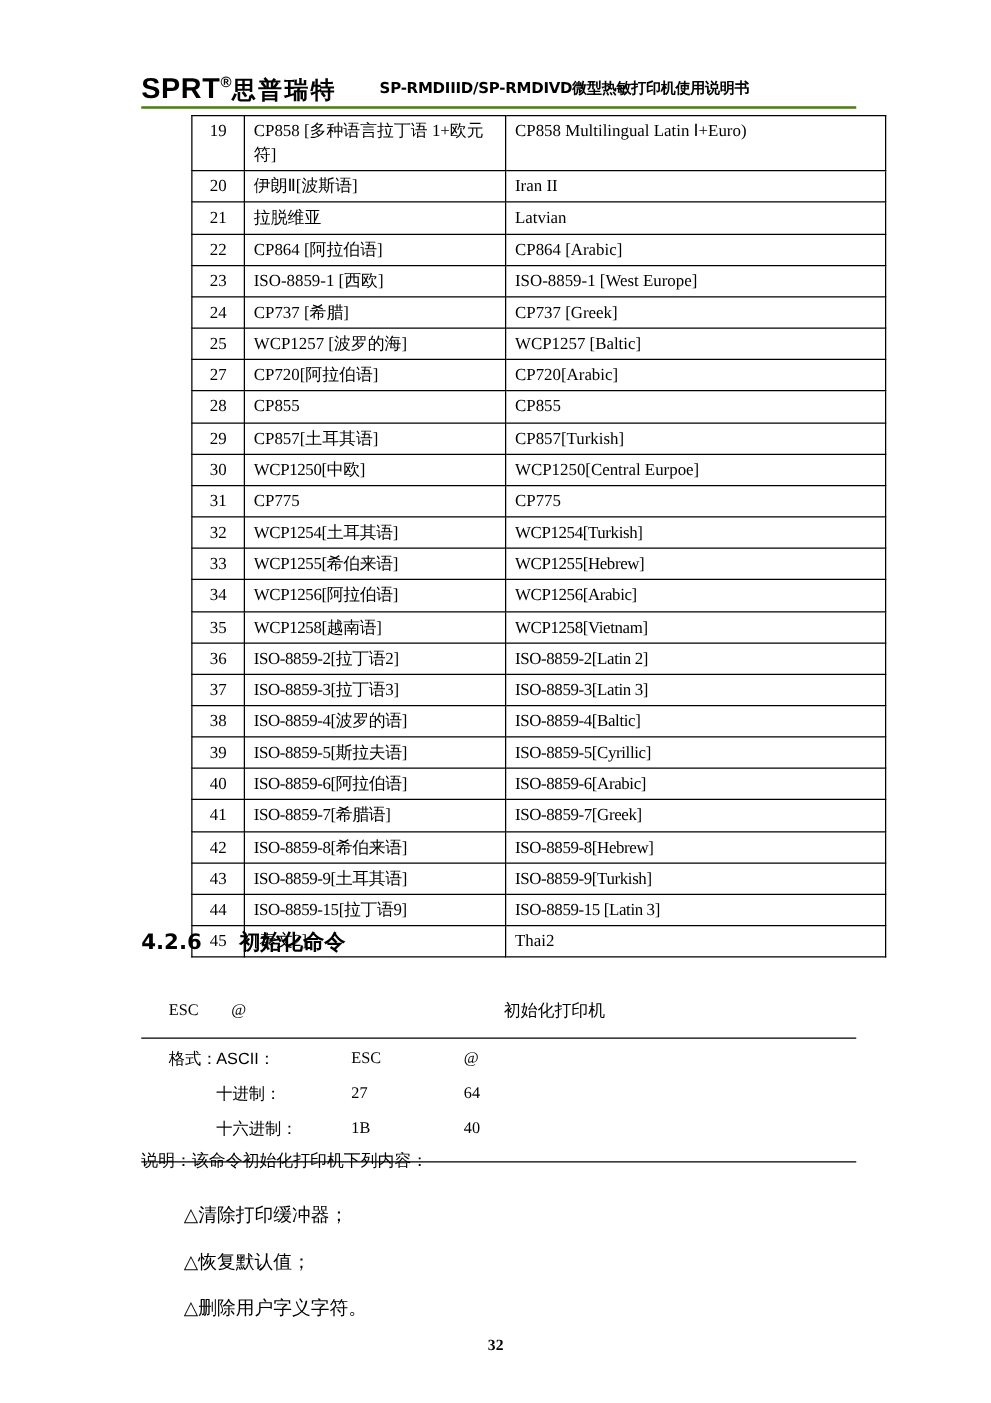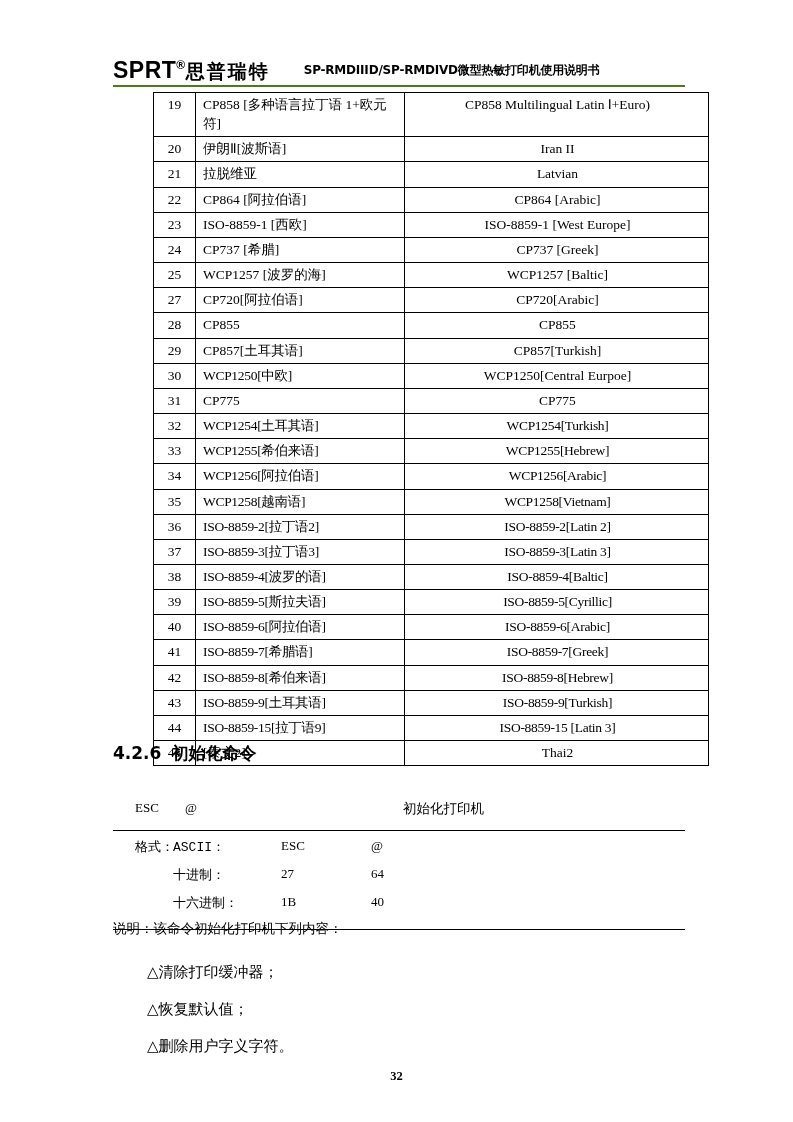--- a/index.html
+++ b/index.html
@@ -83,21 +83,21 @@
     height: 18px;
   }
   .cp-table td.col-idx {
     width: 41px;
     text-align: center;
     padding-left: 0;
     padding-right: 0;
     font-family: Liberation Serif, serif;
   }
   .cp-table td.col-cn { width: 196px; }
-  .cp-table td.col-en { width: 291px; text-align: center; }
+  .cp-table td.col-en { width: 291px; }
 
   
   .cell-cjk {
     font-family: "Liberation Serif", "DejaVu Sans", serif;
   }
   
   .mono-face {
     font-family: "DejaVu Sans Mono", monospace;
     font-size: 12px;
     letter-spacing: -0.3px;
@@ -110,21 +110,21 @@
   
   .section-heading {
     position: absolute;
     left: 113px;
     top: 742px;
     font-family: "DejaVu Sans", sans-serif;
     font-weight: bold;
     font-size: 17px;
     white-space: nowrap;
   }
-  .section-heading .num { margin-right: 10px; }
+  .section-heading .num { margin-right: 30px; }
 
   
   .cmd-block {
     position: absolute;
     left: 113px;
     top: 800px;
     width: 572px;
   }
   .cmd-title-row {
     position: relative;
@@ -157,21 +157,21 @@
     height: 28px;
     font-size: 13px;
   }
   .fmt-row .f-label {
     position: absolute; left: 22px; top: 0;
     font-family: "Liberation Serif", "DejaVu Sans", serif;
     white-space: nowrap;
   }
   .fmt-row .f-label2 {
     position: absolute; left: 60px; top: 0;
-    font-family: Liberation Mono, monospace;
+    font-family: Liberation Sans, sans-serif;
     white-space: nowrap;
   }
   .fmt-row .f-v1 {
     position: absolute; left: 168px; top: 0;
     font-family: "Liberation Serif", serif;
   }
   .fmt-row .f-v2 {
     position: absolute; left: 258px; top: 0;
     font-family: "Liberation Serif", serif;
   }

